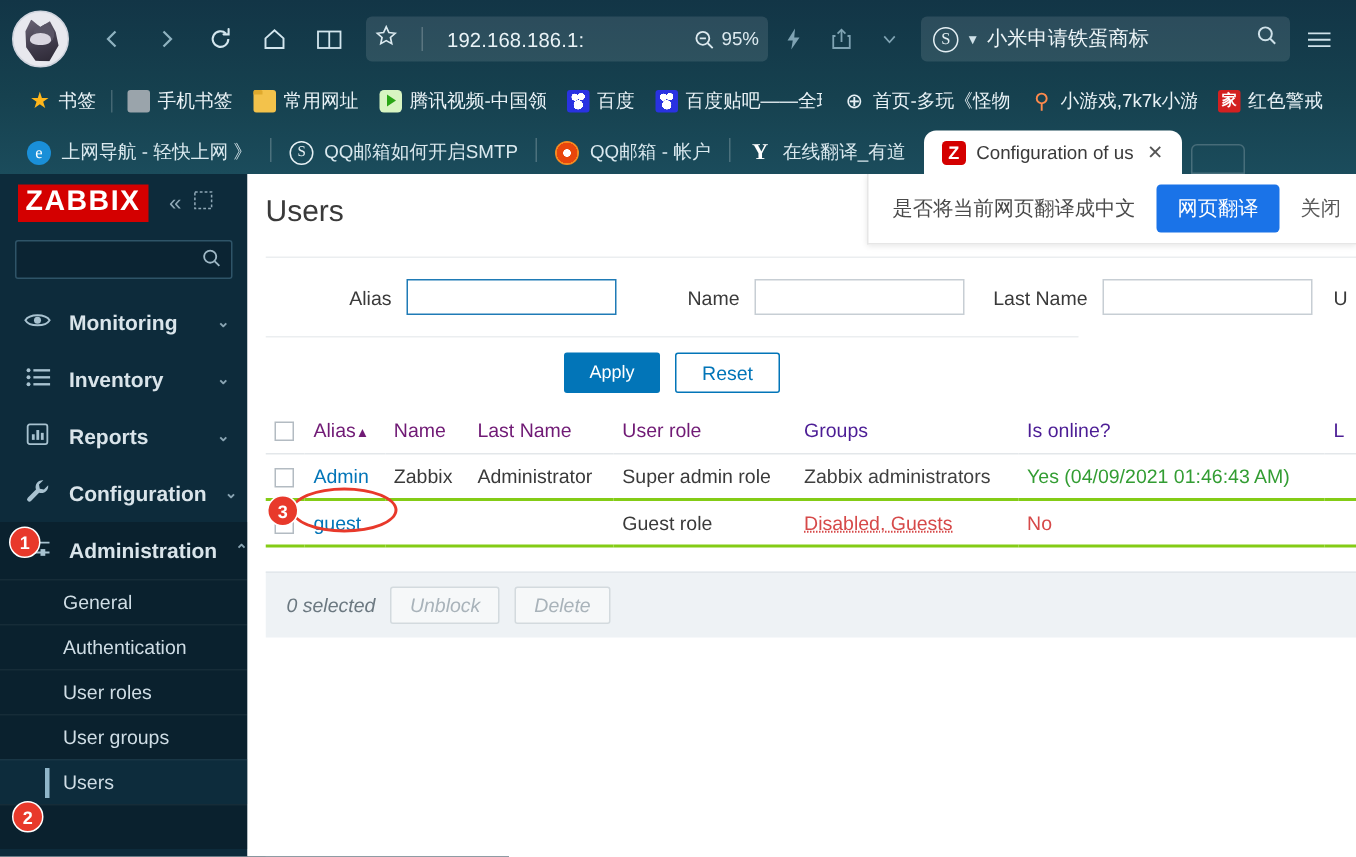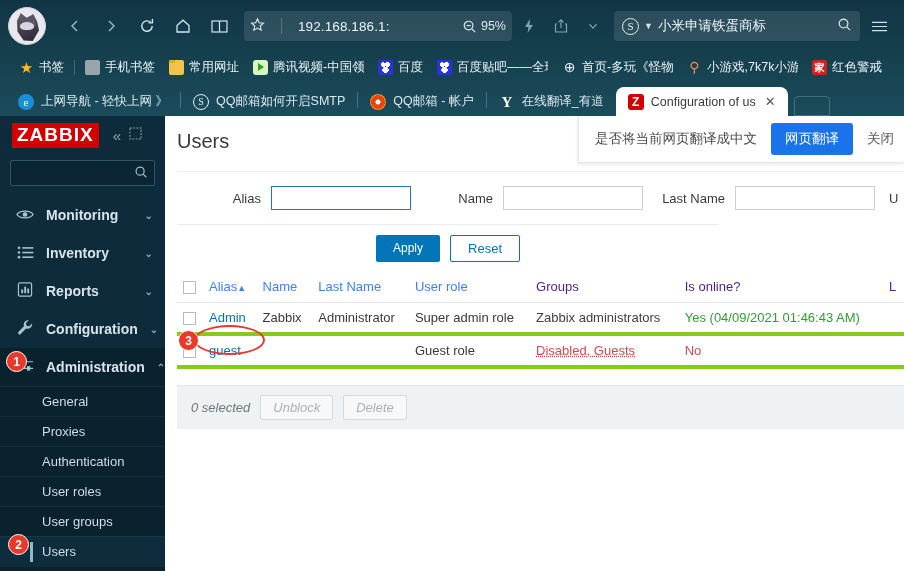--- a/index.html
+++ b/index.html
@@ -304,27 +304,27 @@
     margin-top: 14px;
     padding: 10px 0 9px 0;
     display:flex; justify-content:center; gap: 10px;
     margin-right: 185px;
   }
   .btn-apply { background:#0275b8; color:#fff; font-size:12px; padding: 6px 17px; border-radius:2px; }
   .btn-reset { background:#fff; color:#0275b8; font-size:13px; padding: 5px 17px; border:1px solid #0275b8; border-radius:2px; }
 
   table.users { width: 100%; border-collapse: collapse; font-size: 13px; }
   table.users th {
-    text-align: left; font-weight: normal; color:#3b82f6;
+    text-align: left; font-weight: normal; color:#701a75;
     padding: 8px 6px; border-bottom: 1px solid #e3e7ea;
     background: #fff; white-space: nowrap;
   }
   table.users th.muted { color:#4c1d95; }
   table.users td {
-    padding: 7px 6px; border-bottom: 4px solid #84cc16; color:#3a3a3a; white-space:nowrap;
+    padding: 7px 6px; border-bottom: 2px solid #84cc16; color:#3a3a3a; white-space:nowrap;
     vertical-align: middle;
   }
   .cb { width: 13px; height: 13px; border: 1px solid #b3bbc2; background:#fff; display:inline-block; vertical-align:middle;}
   .lnk { color:#0275b8; }
   .grn { color:#339d33; }
   .grn-u { color:#404040; text-decoration-style: dotted;}
   .red { color:#d64949; }
   .red-u { color:#d64949; text-decoration: underline; text-decoration-style: dotted;}
   .sortarrow { font-size:9px; }
 
@@ -594,23 +594,20 @@
             <rect x="10.6" y="8.6" width="3.4" height="4.8" fill="currentColor" stroke="none"></rect>
           </svg>
       </span>
       <span class="mlbl">Administration</span>
       <span class="mchev">⌃</span>
     </div>
 
     <div class="submenu">
       <div class="sub-item">
           <span>General</span>
-        </div>
-      <div class="sub-item">
-          <span>Proxies</span>
         </div>
       <div class="sub-item">
           <span>Authentication</span>
         </div>
       <div class="sub-item">
           <span>User roles</span>
         </div>
       <div class="sub-item">
           <span>User groups</span>
         </div>

